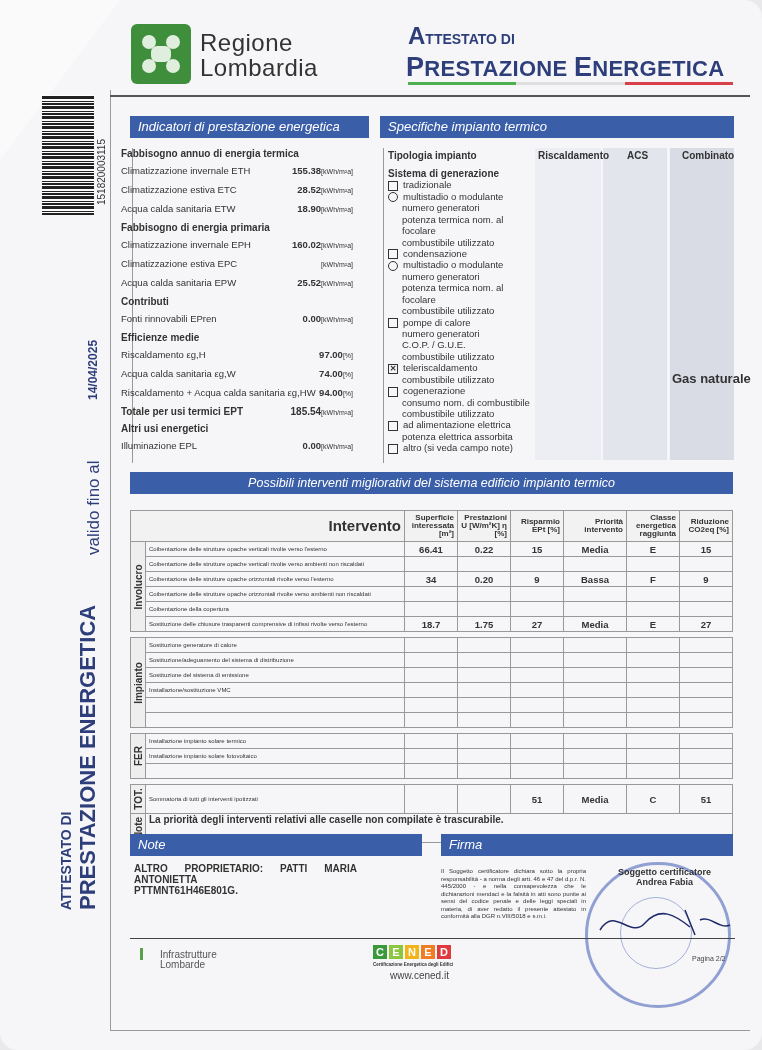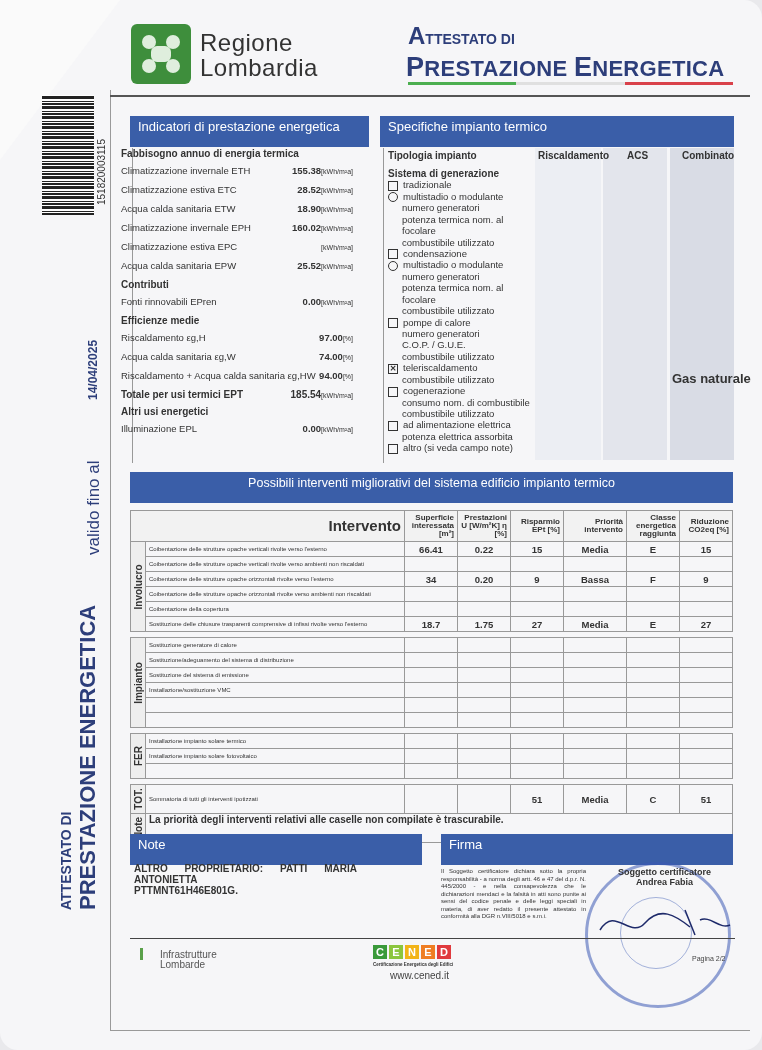--- a/index.html
+++ b/index.html
@@ -20,21 +20,21 @@
   .tricolore div{flex:1;}
   
   .barcode{position:absolute;left:42px;top:95px;width:52px;height:120px;background:repeating-linear-gradient(0deg,#222 0 2px,#fff 2px 3px,#222 3px 4px,#fff 4px 6px,#222 6px 9px,#fff 9px 10px);}
   .barcode-num{position:absolute;left:96px;top:150px;transform:rotate(-90deg);transform-origin:left top;font-size:10px;color:#333;white-space:nowrap;}
   .side-text{position:absolute;transform:rotate(-90deg);transform-origin:left top;white-space:nowrap;color:#2d3e7a;}
   .side-small{left:58px;top:910px;font-size:14px;font-weight:bold;}
   .side-big{left:75px;top:910px;font-size:22px;font-weight:bold;}
   .side-valid{left:84px;top:555px;font-size:17px;color:#2d3e7a;}
   .side-date{left:86px;top:400px;font-size:12px;font-weight:bold;color:#2d3e7a;}
   
-  .sec-head{position:absolute;height:31px;background:#3a5ea8;color:#fff;font-size:13px;line-height:22px;padding-left:8px;box-sizing:border-box;}
+  .sec-head{position:absolute;height:22px;background:#3a5ea8;color:#fff;font-size:13px;line-height:22px;padding-left:8px;box-sizing:border-box;font-style:italic;}
   
   .ind{position:absolute;left:121px;top:148px;width:232px;font-size:9.5px;color:#333;}
   .ind .row{display:flex;justify-content:space-between;align-items:baseline;height:19px;}
   .ind .heading{font-weight:bold;height:17px;font-size:10px;}
   .ind .val{font-weight:bold;}
   .ind .unit{font-size:7px;font-weight:normal;}
   .ind-border{position:absolute;left:132px;top:148px;width:1px;height:315px;background:#999;}
   
   .spec{position:absolute;left:388px;top:150px;width:350px;font-size:9.5px;color:#333;}
   .spec .th{font-weight:bold;font-size:10px;}
@@ -123,20 +123,21 @@
         <span><span class="val">155.38</span><span class="unit">[kWh/m²a]</span></span>
       </div>
     <div class="row">
         <span>Climatizzazione estiva ETC</span>
         <span><span class="val">28.52</span><span class="unit">[kWh/m²a]</span></span>
       </div>
     <div class="row">
         <span>Acqua calda sanitaria ETW</span>
         <span><span class="val">18.90</span><span class="unit">[kWh/m²a]</span></span>
       </div>
+    <div class="row heading">Fabbisogno di energia primaria</div>
     <div class="row">
         <span>Climatizzazione invernale EPH</span>
         <span><span class="val">160.02</span><span class="unit">[kWh/m²a]</span></span>
       </div>
     <div class="row">
         <span>Climatizzazione estiva EPC</span>
         <span><span class="val"></span><span class="unit">[kWh/m²a]</span></span>
       </div>
     <div class="row">
         <span>Acqua calda sanitaria EPW</span>

